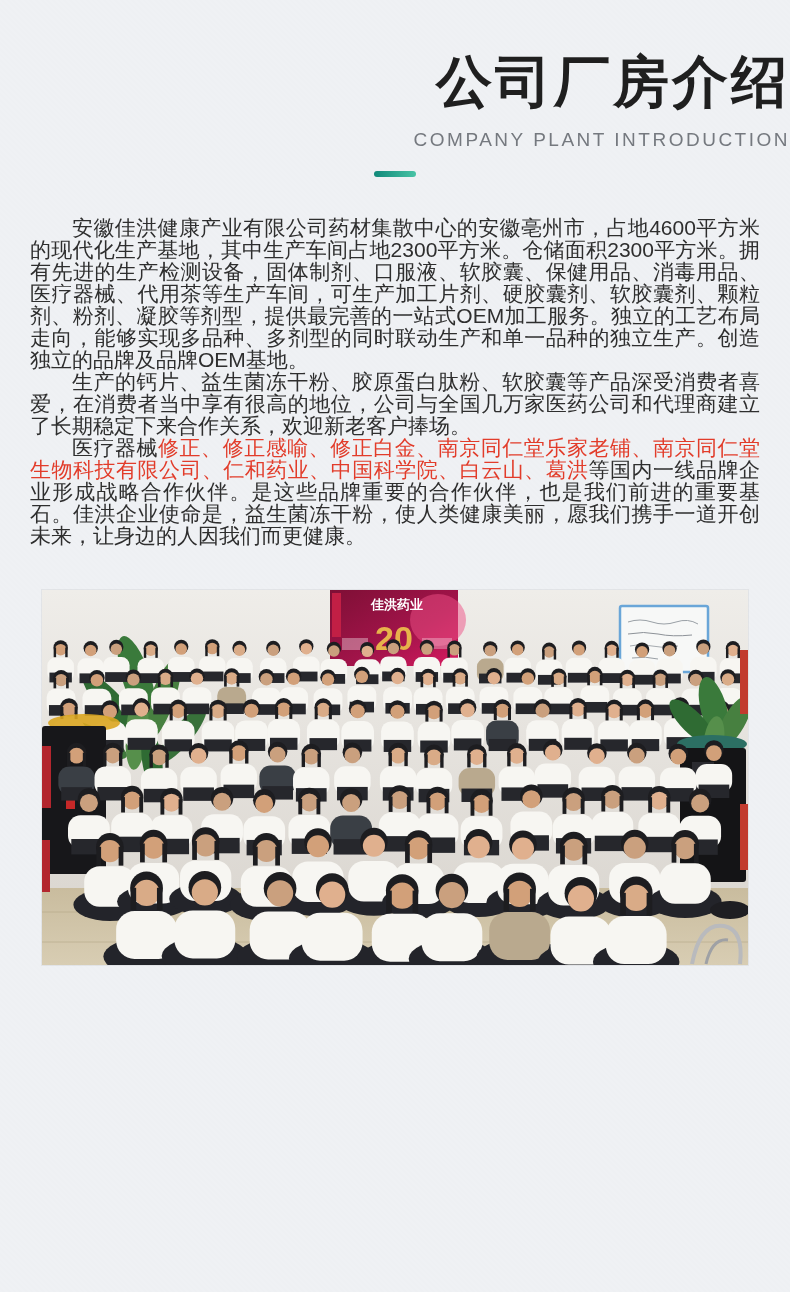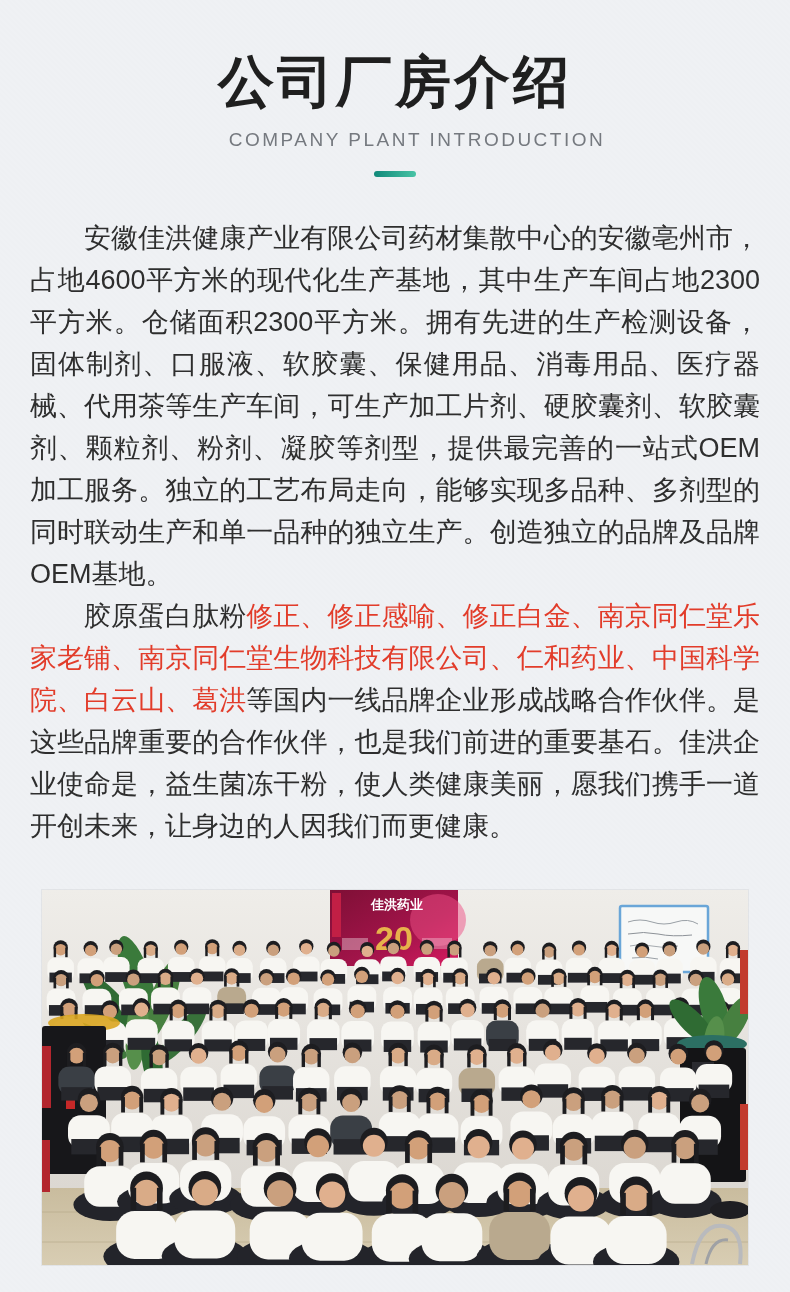--- a/index.html
+++ b/index.html
@@ -12,40 +12,40 @@
     position:relative;
   }
   
   body::before{
     content:"";position:absolute;inset:0;pointer-events:none;
     background:
       repeating-linear-gradient(45deg, rgba(255,255,255,.35) 0 2px, rgba(0,0,0,0) 2px 4px);
     opacity:.25;
   }
   .page{position:relative;z-index:1;}
-  header.hero{padding-top:50px;text-align:center;}
+  header.hero{padding-top:50px;text-align:right;}
   .page-title{
     margin:0;
     font-size:56px;line-height:1.15;
     font-weight:800;color:#1f1f1f;
     letter-spacing:3px;
   }
   .page-subtitle{
     margin-top:15px;
     font-size:19px;letter-spacing:2.5px;
     color:#75797f;font-weight:500;padding-left:44px;
   }
   .accent-pill{
     width:42px;height:6px;border-radius:3px;
     margin:20px auto 0;
     background:linear-gradient(90deg,#11897a,#48c3a5);
   }
   .content{
     width:730px;margin:40px auto 0;
-    font-size:27px;line-height:42px;
+    font-size:21px;line-height:22px;
     text-align:justify;
     color:#2e2e2e;
   }
   .content p{margin:0;text-indent:2em;}
   .seg-red{color:#e23c2a;}
   figure.photo{
     width:706px;margin:43px auto 16px;
     display:block;
     box-shadow:0 0 0 1px rgba(0,0,0,.05);
   }
@@ -57,21 +57,22 @@
 <div class="page">
 
   <header class="hero">
     <h1 class="page-title">公司厂房介绍</h1>
     <div class="page-subtitle">COMPANY PLANT INTRODUCTION</div>
     <div class="accent-pill"></div>
   </header>
 
   <div class="content">
     <p><span>安徽佳洪健康产业有限公司药材集散中心的安徽亳州市，占地4600平方米的现代化生产基地，其中生产车间占地2300平方米。仓储面积2300平方米。拥有先进的生产检测设备，固体制剂、口服液、软胶囊、保健用品、消毒用品、医疗器械、代用茶等生产车间，可生产加工片剂、硬胶囊剂、软胶囊剂、颗粒剂、粉剂、凝胶等剂型，提供最完善的一站式OEM加工服务。独立的工艺布局走向，能够实现多品种、多剂型的同时联动生产和单一品种的独立生产。创造独立的品牌及品牌OEM基地。</span></p>
-    <p><span>胶原蛋白肽粉</span><span class="seg-red">修正、修正感喻、修正白金、南京同仁堂乐家老铺、南京同仁堂生物科技有限公司、仁和药业、中国科学院、白云山、葛洪</span><span>等国内一线品牌企业形成战略合作伙伴。是这些品牌重要的合作伙伴，也是我们前进的重要基石。佳洪企业使命是，益生菌冻干粉，使人类健康美丽，愿我们携手一道开创未来，让身边的人因我们而更健康。</span></p>
+    <p><span>生产的钙片、益生菌冻干粉、胶原蛋白肽粉、软胶囊等产品深受消费者喜爱，在消费者当中享有很高的地位，公司与全国几万家医药公司和代理商建立了长期稳定下来合作关系，欢迎新老客户捧场。</span></p>
+    <p><span>医疗器械</span><span class="seg-red">修正、修正感喻、修正白金、南京同仁堂乐家老铺、南京同仁堂生物科技有限公司、仁和药业、中国科学院、白云山、葛洪</span><span>等国内一线品牌企业形成战略合作伙伴。是这些品牌重要的合作伙伴，也是我们前进的重要基石。佳洪企业使命是，益生菌冻干粉，使人类健康美丽，愿我们携手一道开创未来，让身边的人因我们而更健康。</span></p>
   </div>
 
   <figure class="photo">
     <svg viewBox="0 0 706 375" width="706" height="375" xmlns="http://www.w3.org/2000/svg">
       <defs>
         <linearGradient id="wallGrad" x1="0" y1="0" x2="0" y2="1">
           <stop offset="0" stop-color="#efede9"></stop>
           <stop offset="1" stop-color="#dbd7d1"></stop>
         </linearGradient>
         <linearGradient id="banGrad" x1="0" y1="0" x2="1" y2="1">

